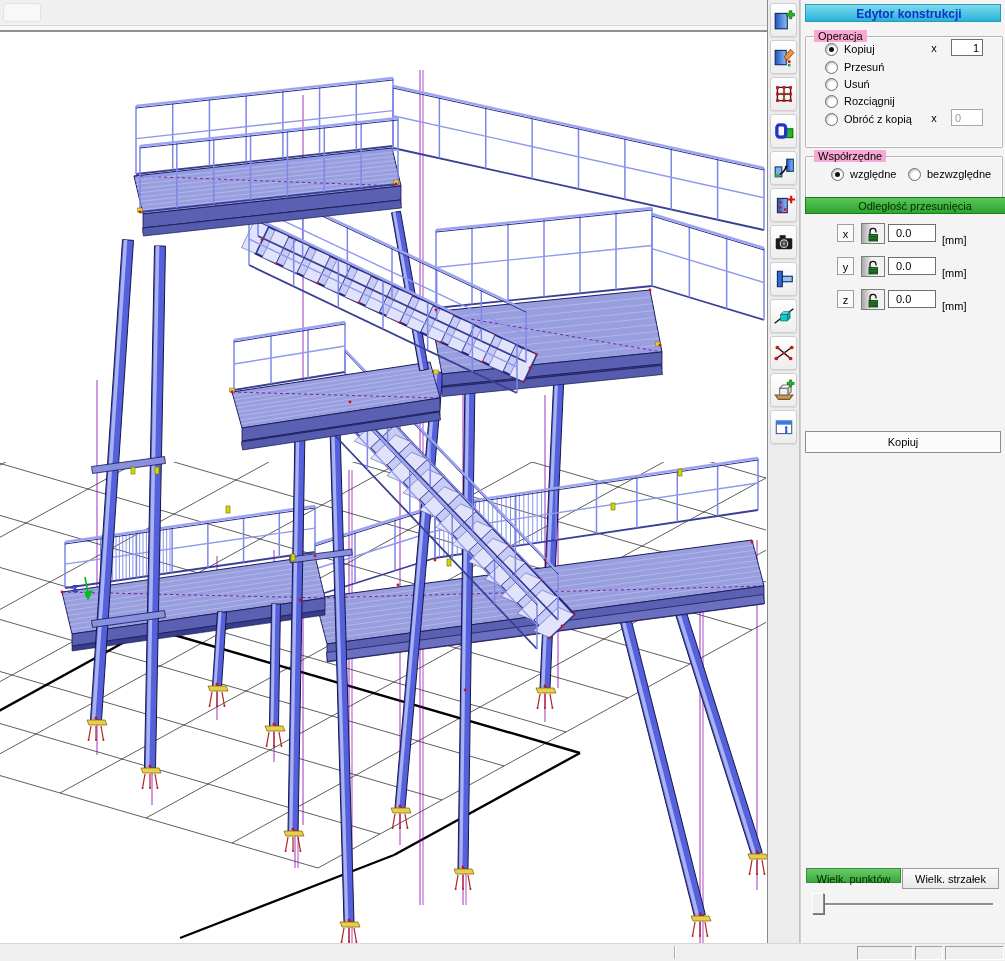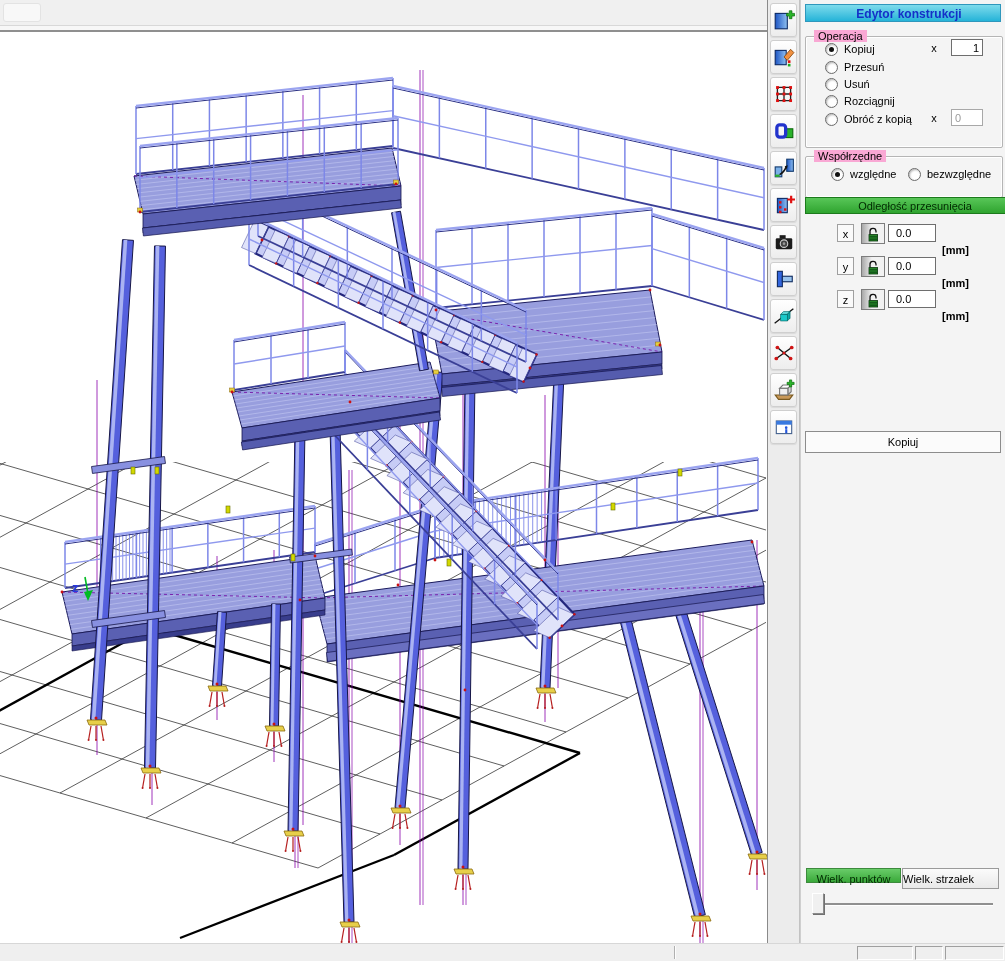--- a/index.html
+++ b/index.html
@@ -46,26 +46,26 @@
   #green-header{position:absolute;left:4px;top:197px;width:220px;height:17px;line-height:17px;text-align:center;
     background:linear-gradient(180deg,#58c658,#2fa42f);border:1px solid #1c7a1c;box-sizing:border-box;color:#002a00;}
   .coord-row{position:absolute;left:0;width:205px;height:22px;}
   .axis-box{position:absolute;left:36px;top:1px;width:17px;height:18px;line-height:18px;text-align:center;
     background:#fafafa;border:1px solid #9f9f9f;box-sizing:border-box;}
   .lock-btn{position:absolute;left:60px;top:0;width:24px;height:21px;
     background:linear-gradient(90deg,#a8a8a8,#f2f2f2 45%);border:1px solid #7d7d7d;box-sizing:border-box;
     display:flex;align-items:center;justify-content:center;}
   .coord-input{position:absolute;left:87px;top:1px;width:48px;height:18px;border:1px solid #6e6e6e;background:#fff;
     font-family:"Liberation Sans",sans-serif;font-size:11px;padding:0 7px;box-sizing:border-box;}
-  .unit{position:absolute;left:141px;top:21px;font-weight:bold;}
+  .unit{position:absolute;left:141px;top:11px;}
   #apply-btn{position:absolute;left:4px;top:431px;width:196px;height:22px;background:#fbfbfb;border:1px solid #8c8c8c;
     font-family:"Liberation Sans",sans-serif;font-size:11px;text-align:center;line-height:20px;box-sizing:border-box;}
   #btn-points{position:absolute;left:5px;top:868px;width:95px;height:15px;line-height:21px;text-align:center;
     background:linear-gradient(180deg,#69cc69,#3aa93a);border:1px solid #3c8a3c;box-sizing:border-box;color:#002a00;}
-  #btn-arrows{position:absolute;left:101px;top:868px;width:97px;height:21px;line-height:21px;
+  #btn-arrows{position:absolute;left:101px;top:868px;width:97px;height:21px;line-height:21px;text-align:center;
     background:linear-gradient(180deg,#fbfbfb,#e9e9e9);border:1px solid #9a9a9a;box-sizing:border-box;}
   #slider-track{position:absolute;left:16px;top:903px;width:176px;height:2px;background:#8f8f8f;border-bottom:1px solid #ffffff;}
   #slider-handle{position:absolute;left:11px;top:893px;width:12px;height:21px;background:#f0f0f0;
     border:1px solid #8a8a8a;border-top-color:#ffffff;border-left-color:#ffffff;box-shadow:1px 1px 0 #707070;box-sizing:border-box;}
   
   #status-bar{position:absolute;left:0;top:943px;width:1005px;height:18px;background:#efefef;border-top:1px solid #d7d7d7;box-sizing:border-box;}
   .st-divider{position:absolute;top:2px;height:13px;width:1px;background:#b0b0b0;box-shadow:1px 0 0 #fdfdfd;}
   .st-cell{position:absolute;top:2px;height:12px;background:#efefef;border:1px solid;border-color:#9f9f9f #ffffff #ffffff #9f9f9f;}
 </style>
 </head>

